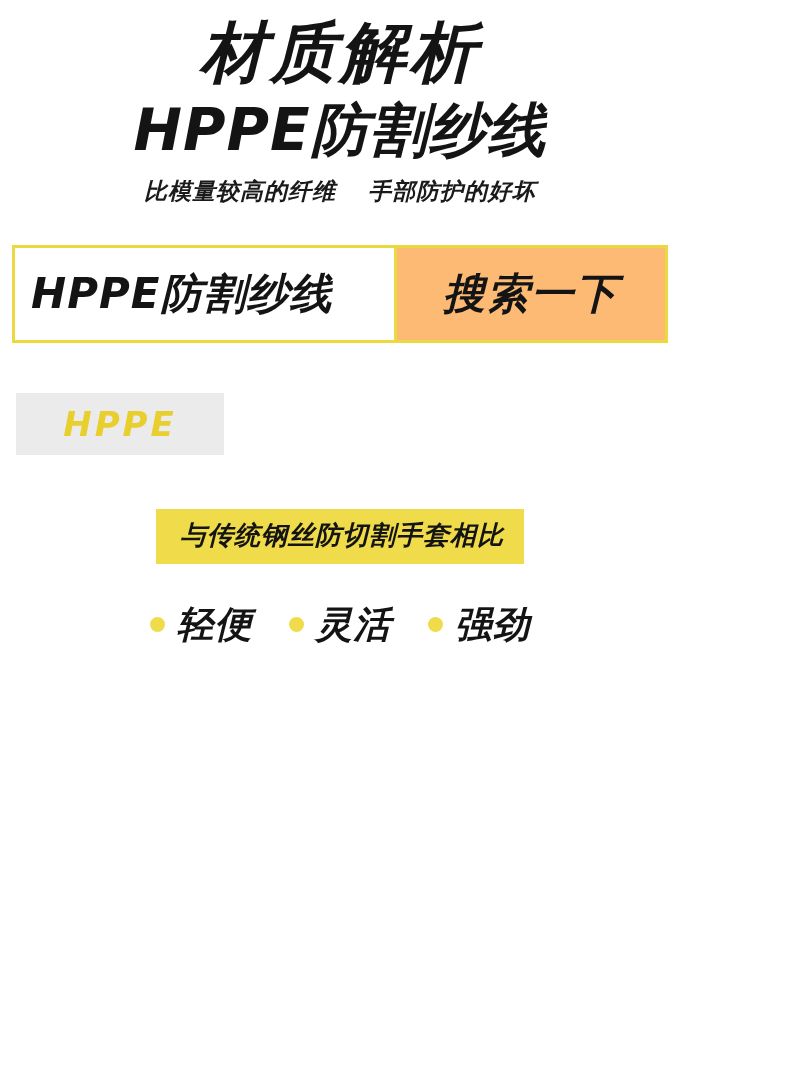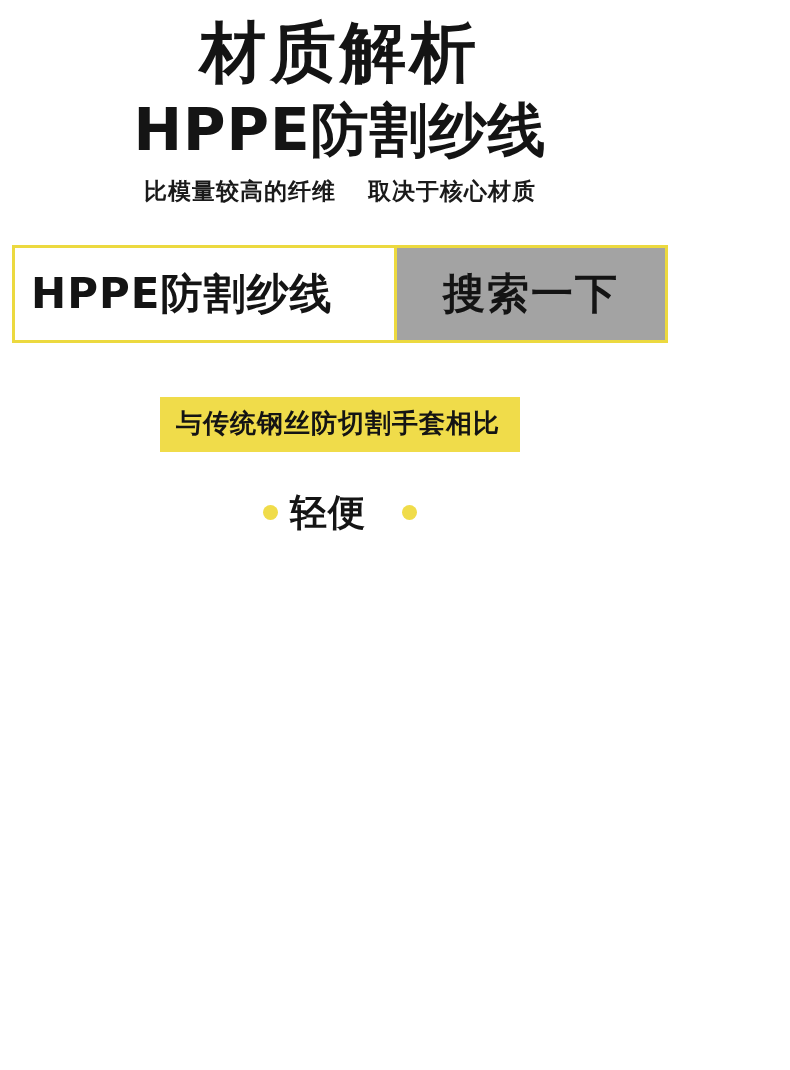--- a/index.html
+++ b/index.html
@@ -12,20 +12,21 @@
     height: 1070px;
     font-family: "Liberation Sans", sans-serif;
     color: #1a1a1a;
     overflow: hidden;
   }
   .page {
     position: relative;
     width: 680px;
     height: 1070px;
     background: #ffffff;
+    font-style: italic;
   }
 
   
   .header {
     padding-top: 18px;
     text-align: center;
   }
   .title-main {
     font-family: "DejaVu Sans", sans-serif;
     font-weight: bold;
@@ -73,21 +74,21 @@
     font-size: 42px;
     letter-spacing: 1px;
     color: #141414;
     border-right: 3px solid #ecd93f;
   }
   .search-button {
     flex: 0 0 268px;
     display: flex;
     align-items: center;
     justify-content: center;
-    background: #a3a3a3;
+    background: #fdba74;
     font-family: "DejaVu Sans", sans-serif;
     font-weight: bold;
     font-size: 42px;
     letter-spacing: 2px;
     color: #141414;
     cursor: pointer;
   }
 
   
   .chip {
@@ -121,21 +122,21 @@
   }
 
   
   .compare-wrap {
     margin-top: 54px;
     display: flex;
     justify-content: center;
   }
   .compare {
     background: #f0dc4a;
-    padding: 9px 20px 11px 16px;
+    padding: 9px 20px 11px 24px;
     font-family: "DejaVu Sans", sans-serif;
     font-weight: bold;
     font-size: 26px;
     letter-spacing: 1px;
     color: #141414;
   }
 
   
   .features {
     margin-top: 36px;
@@ -167,38 +168,46 @@
 <body>
 
 <div class="page">
 
   <div class="header">
     <div class="title-main">材质解析</div>
     <div class="title-sub">HPPE防割纱线</div>
     <div class="title-tag">
       <span>比模量较高的纤维</span>
       <span class="gap"></span>
-      <span>取决于核心材质</span>
+      <span>手部防护的好坏</span>
     </div>
   </div>
 
   <div class="searchbar">
     <div class="search-field" placeholder="HPPE防割纱线">HPPE防割纱线</div>
     <div class="search-button">搜索一下</div>
   </div>
 
+  <div class="chip">
+    <span class="chip-text">HPPE</span>
+  </div>
 
 
   <div class="compare-wrap">
     <div class="compare">与传统钢丝防切割手套相比</div>
   </div>
 
   <div class="features">
     <div class="feature">
       <span class="dot"></span>
       <span class="feature-label">轻便</span>
     </div>
     <div class="feature">
       <span class="dot"></span>
+      <span class="feature-label">灵活</span>
+    </div>
+    <div class="feature">
+      <span class="dot"></span>
+      <span class="feature-label">强劲</span>
     </div>
   </div>
 
 </div>
 
 </body></html>

